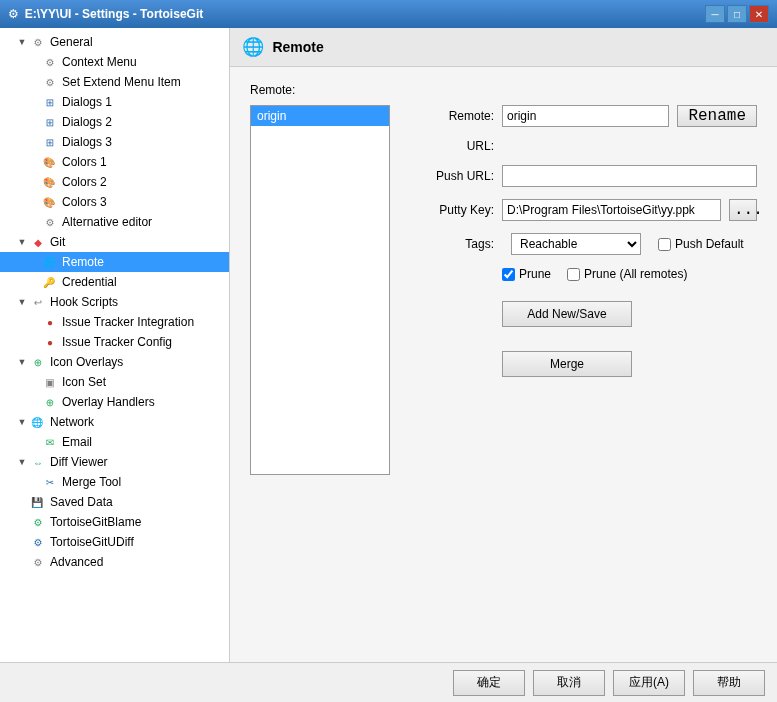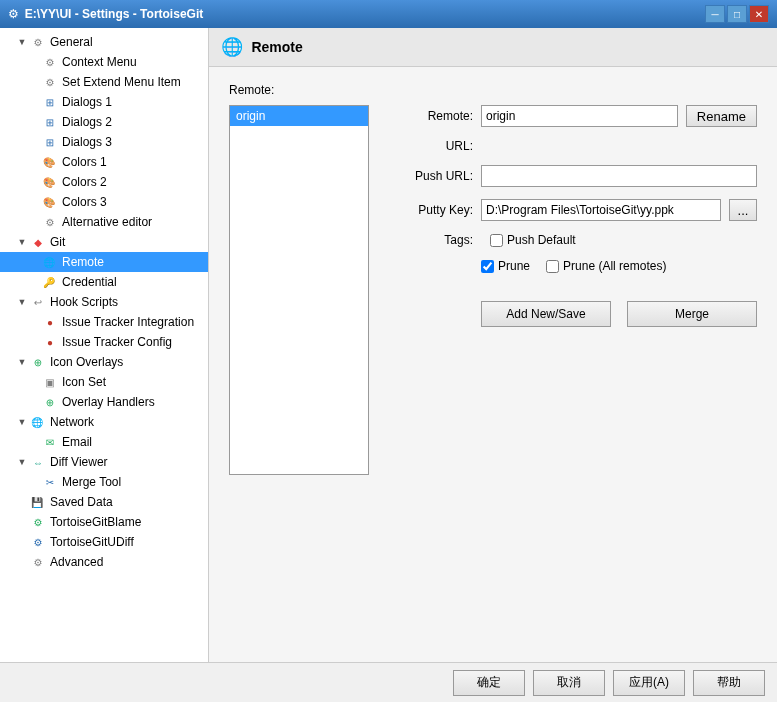--- a/index.html
+++ b/index.html
@@ -172,23 +172,24 @@
       border: 1px solid #999;
       padding: 2px 4px;
       font-size: 12px;
       background: white;
     }
     .btn {
       height: 22px;
       padding: 0 10px;
       border: 1px solid #999;
       background: linear-gradient(to bottom, #f5f5f5, #e0e0e0);
-      font-size: 13px;
+      font-size: 16px;
       cursor: pointer;
       white-space: nowrap;
+      font-family: Liberation Mono, monospace;
     }
     .btn-browse {
       width: 28px;
       padding: 0 4px;
     }
     .tags-row {
       display: flex;
       align-items: center;
       margin-bottom: 12px;
       gap: 17px;
@@ -213,23 +214,24 @@
     }
     .prune-row {
       display: flex;
       align-items: center;
       gap: 16px;
       margin-bottom: 16px;
       padding-left: 88px;
     }
     .action-buttons {
       display: flex;
-      gap: 16px;
+      flex-direction: column;
+      gap: 24px;
       padding-left: 88px;
-      margin-top: 28px;
+      margin-top: 20px;
     }
     .action-btn {
       width: 130px;
       height: 26px;
       border: 1px solid #999;
       background: linear-gradient(to bottom, #f5f5f5, #e0e0e0);
       font-size: 12px;
       cursor: pointer;
     }
 
@@ -447,20 +449,26 @@
             </div>
 
             <div class="form-row">
               <span class="form-label">Putty Key:</span>
               <input type="text" class="form-input" value="D:\Program Files\TortoiseGit\yy.ppk" style="">
               <button class="btn btn-browse">...</button>
             </div>
 
             <div class="tags-row">
               <span class="form-label">Tags:</span>
+              <select class="tags-select">
+                <option>Reachable</option>
+                <option>All</option>
+                <option>None</option>
+                <option>No tags</option>
+              </select>
               <label class="checkbox-label">
                 <input type="checkbox" style="">
                 <span>Push Default</span>
               </label>
             </div>
 
             <div class="prune-row">
               <label class="checkbox-label">
                 <input type="checkbox" checked="" style="">
                 <span>Prune</span>

